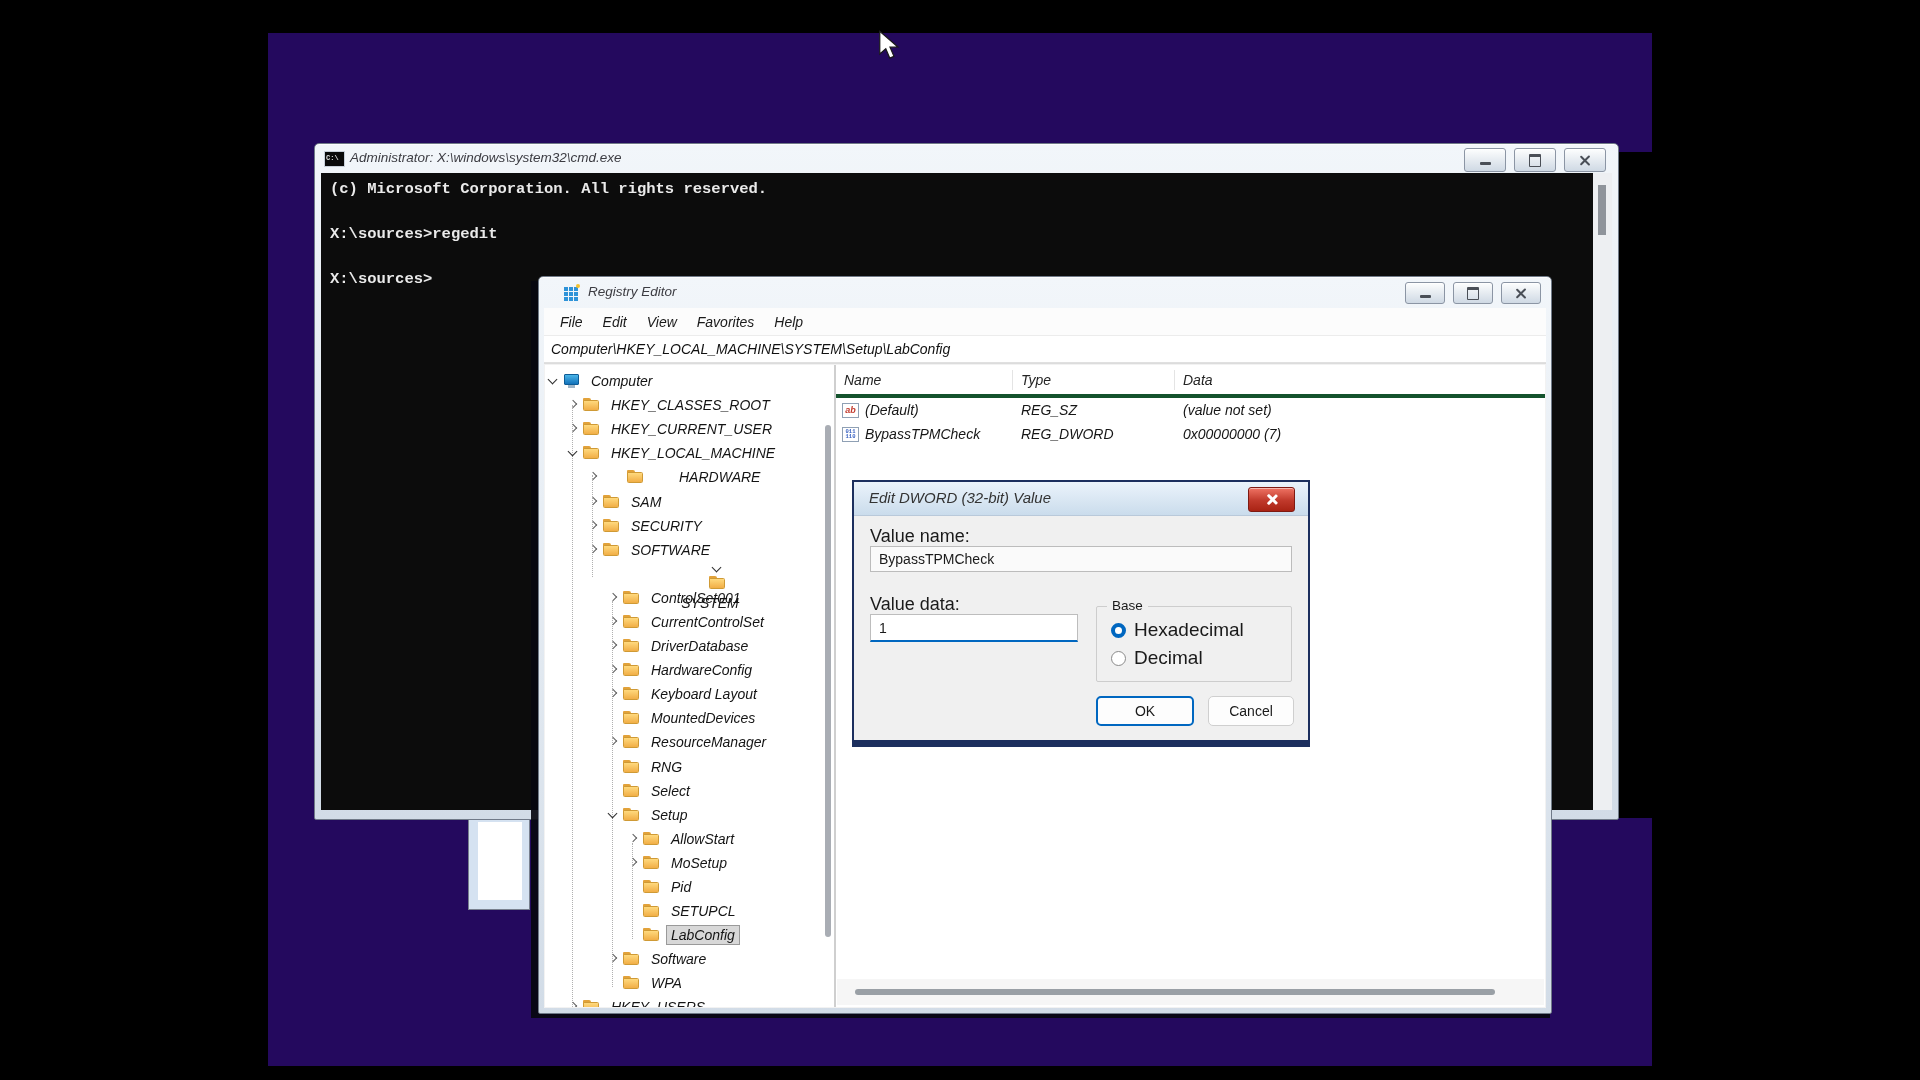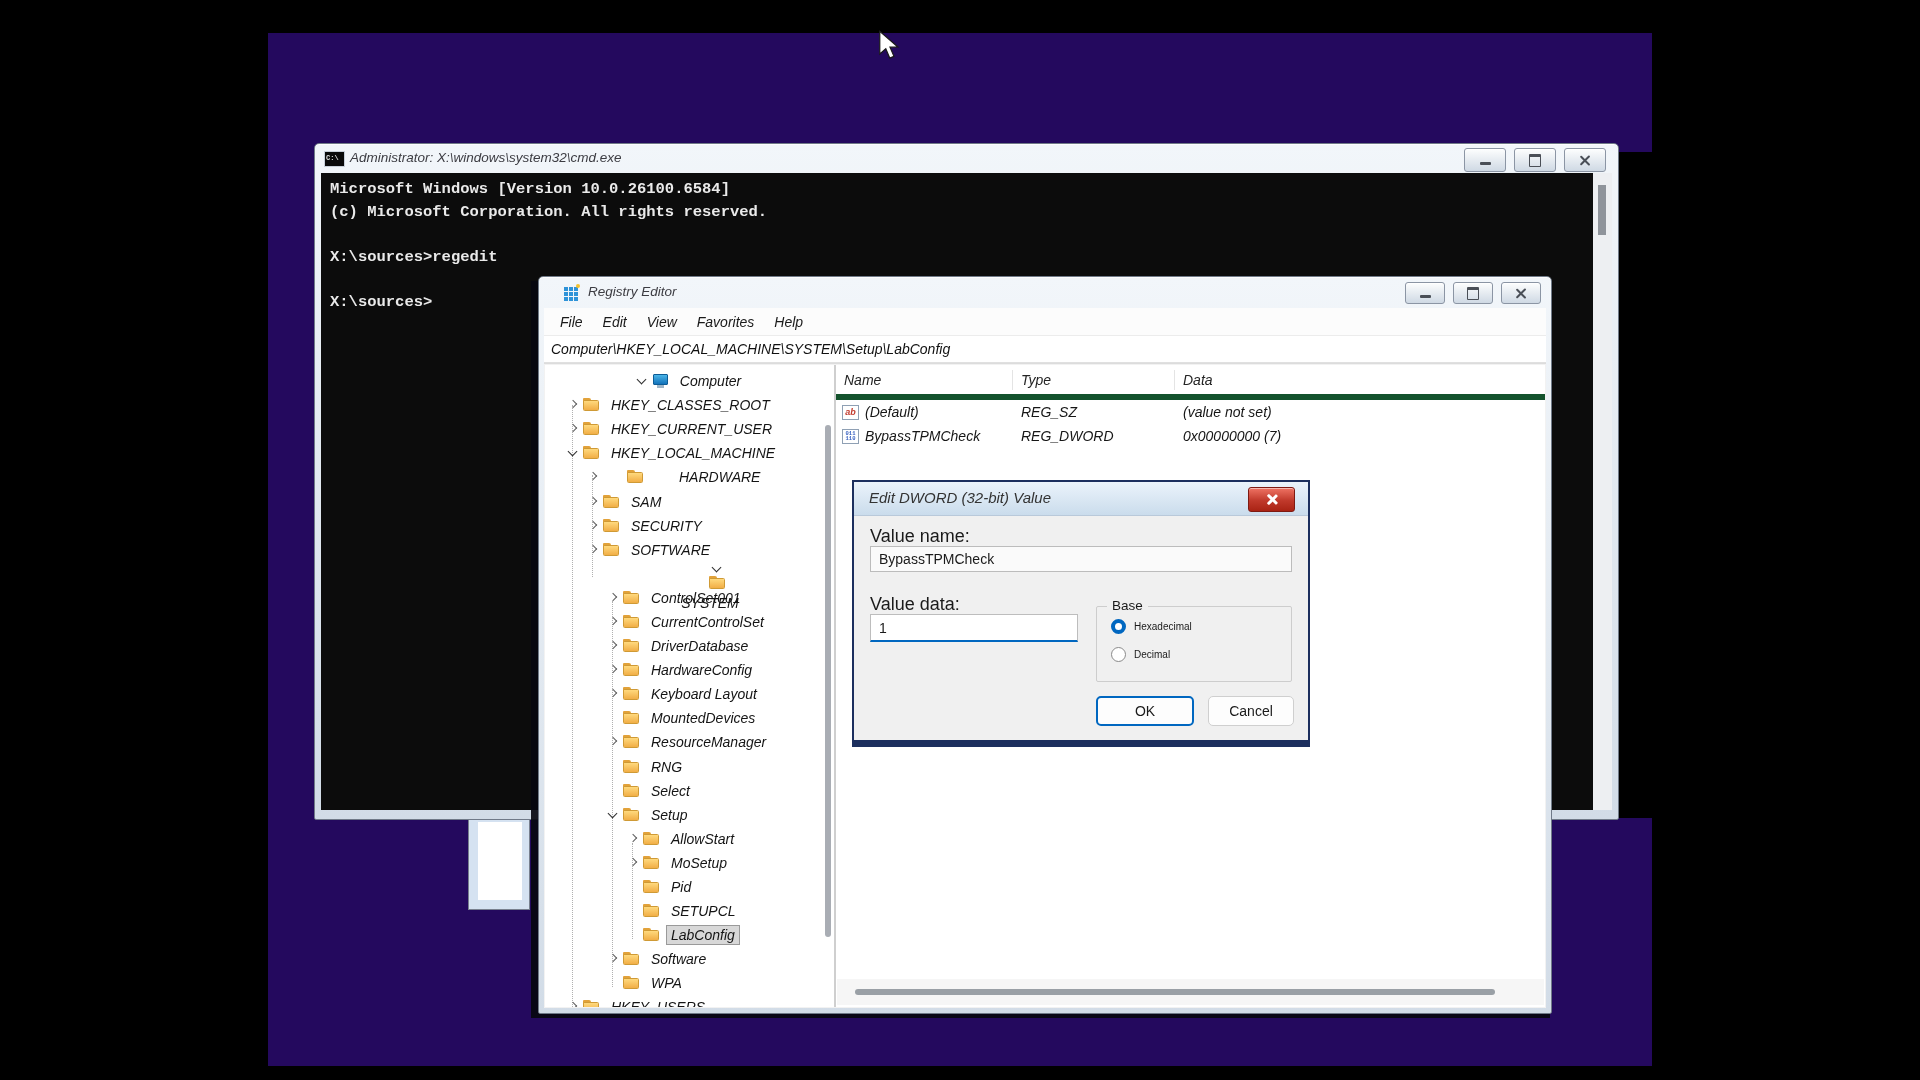--- a/index.html
+++ b/index.html
@@ -83,21 +83,21 @@
   .ic.computer::after{content:"";position:absolute;left:5px;top:11px;width:7px;height:3px;background:#9fb6c8;}
   .tree-label{font-size:14px;color:#141414;font-style:italic;white-space:nowrap;padding:1px 4px;}
   .tree-label.selected{background:#d8d8d8;outline:1px solid #9a9a9a;}
   .guide{position:absolute;width:0;border-left:1px dotted #a3a3a3;opacity:.85;}
   .tree-scroll{position:absolute;right:3px;width:6px;background:#a9adb4;border-radius:3px;}
 
   .splitter{position:absolute;left:290px;top:1px;bottom:1px;width:2px;background:#cfcfcf;}
 
   
   .list-pane{position:absolute;left:292px;right:1px;top:1px;bottom:1px;background:#fff;overflow:hidden;}
-  .list-header{display:flex;height:29px;align-items:center;border-bottom:6px solid #14532d;}
+  .list-header{display:flex;height:29px;align-items:center;border-bottom:4px solid #14532d;}
   .hcell{font-size:14px;color:#242424;font-style:italic;padding-left:8px;box-sizing:border-box;
          border-right:1px solid #e4e4e4;height:20px;line-height:20px;}
   .hcell:last-child{border-right:none;}
   .col-name{width:177px;flex:0 0 177px;}
   .col-type{width:162px;flex:0 0 162px;}
   .col-data{flex:1;}
   .list-row{display:flex;height:24px;align-items:center;justify-content:flex-end;}
   .cell{font-size:14px;color:#161616;font-style:italic;padding-left:8px;box-sizing:border-box;white-space:nowrap;}
   .name-cell{display:flex;align-items:center;padding-left:6px;}
   .vic{flex:0 0 17px;height:15px;border:1px solid #8fa0b4;background:#fff;margin-right:6px;box-sizing:border-box;
@@ -126,21 +126,21 @@
   .vd-input{position:absolute;left:16px;top:132px;width:208px;height:28px;background:#fff;
             border:1px solid #bdbdbd;border-bottom:2.5px solid #0067c0;box-sizing:border-box;
             font-size:14px;color:#1a1a1a;display:flex;align-items:center;padding-left:8px;}
   .base-group{position:absolute;left:242px;top:124px;width:196px;height:76px;
               border:1px solid #cdcdcd;border-radius:2px;box-sizing:border-box;}
   .base-legend{position:absolute;top:-9px;left:10px;background:#f0f0f0;padding:0 5px;font-size:13.5px;color:#1a1a1a;}
   .radio-row{position:absolute;left:14px;display:flex;align-items:center;}
   .radio{width:15px;height:15px;border-radius:50%;box-sizing:border-box;background:#fff;margin-right:8px;}
   .radio.on{border:4.8px solid #0067c0;}
   .radio.off{border:1.6px solid #8a8a8a;}
-  .radio-label{font-size:10px;color:#1a1a1a;}
+  .radio-label{font-size:19px;color:#1a1a1a;}
   .btn{position:absolute;height:30px;border-radius:5px;background:#fdfdfd;display:flex;
        align-items:center;justify-content:center;font-size:14px;color:#1a1a1a;box-sizing:border-box;}
   .btn-ok{left:242px;top:214px;width:98px;border:2px solid #0067c0;}
   .btn-cancel{left:354px;top:214px;width:86px;border:1px solid #cfcfcf;}
 
   
   .cursor{left:877px;top:30px;width:26px;height:30px;}
 </style>
 </head>
 <body>
@@ -164,21 +164,21 @@
           </div>
           <div class="win-btn">
             <span class="g-max"></span>
           </div>
           <div class="win-btn">
             <span class="g-close"></span>
           </div>
         </div>
     </div>
     <div class="cmd-body">
-      <div class="term" id="terminal"><div class="term-line">Microsoft Windows [Version 10.0.26100.6584]</div><div class="term-line">(c) Microsoft Corporation. All rights reserved.</div><div class="term-line">&nbsp;</div><div class="term-line">X:\sources&gt;regedit</div><div class="term-line">&nbsp;</div><div class="term-line">X:\sources&gt;</div></div>
+      <div class="term" id="terminal"><div class="term-line">(c) Microsoft Corporation. All rights reserved.</div><div class="term-line">&nbsp;</div><div class="term-line">X:\sources&gt;regedit</div><div class="term-line">&nbsp;</div><div class="term-line">X:\sources&gt;</div></div>
       <div class="cmd-scroll">
         <div class="cmd-scroll-thumb"></div>
       </div>
     </div>
   </div>
 
   <div class="abs reg-shadow"></div>
   <div class="abs reg winchrome">
     <div class="reg-titlebar">
       <div class="reg-icon"></div>
@@ -205,21 +205,21 @@
     <div class="reg-addressbar">
       <div class="reg-address">Computer\HKEY_LOCAL_MACHINE\SYSTEM\Setup\LabConfig</div>
     </div>
     <div class="reg-body">
       <div class="tree-pane">
         <div class="guide" style="left:27px;top:40px;height:606px;"></div>
         <div class="guide" style="left:47px;top:110px;height:102px;"></div>
         <div class="guide" style="left:67px;top:236px;height:386px;"></div>
         <div class="guide" style="left:87px;top:478px;height:96px;"></div>
         <div class="tree-rows" id="tree-rows">
-            <div class="tree-row" style="padding-left: 1px; justify-content: center;">
+            <div class="tree-row" style="padding-left: 1px;">
               <span class="exp expanded"></span>
               <span class="ic computer"></span>
               <span class="tree-label">Computer</span>
             </div>
             <div class="tree-row" style="padding-left: 21px;">
               <span class="exp collapsed"></span>
               <span class="ic folder"></span>
               <span class="tree-label">HKEY_CLASSES_ROOT</span>
             </div>
             <div class="tree-row" style="padding-left: 21px;">

